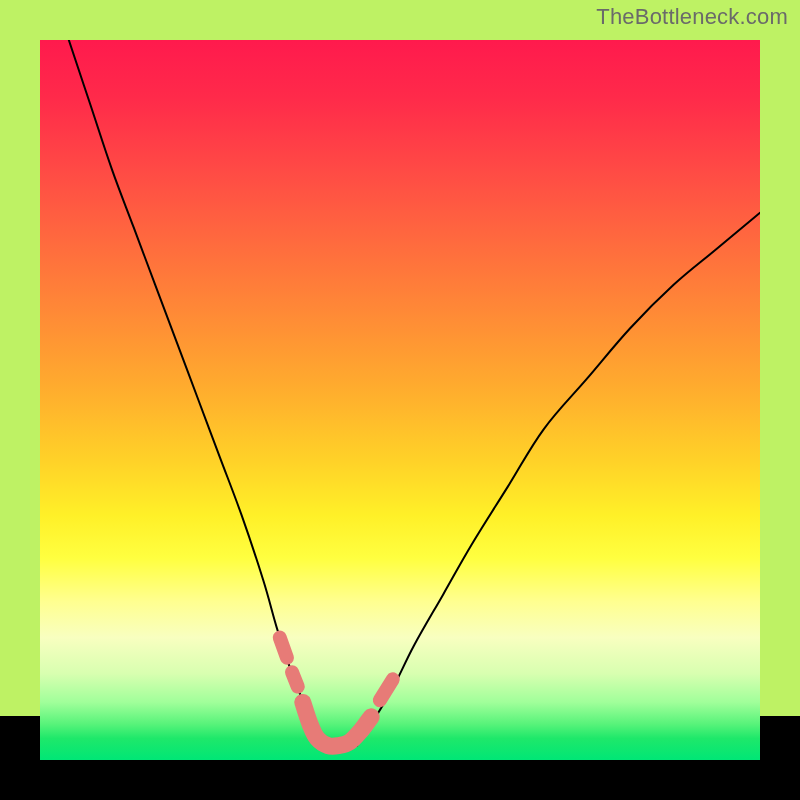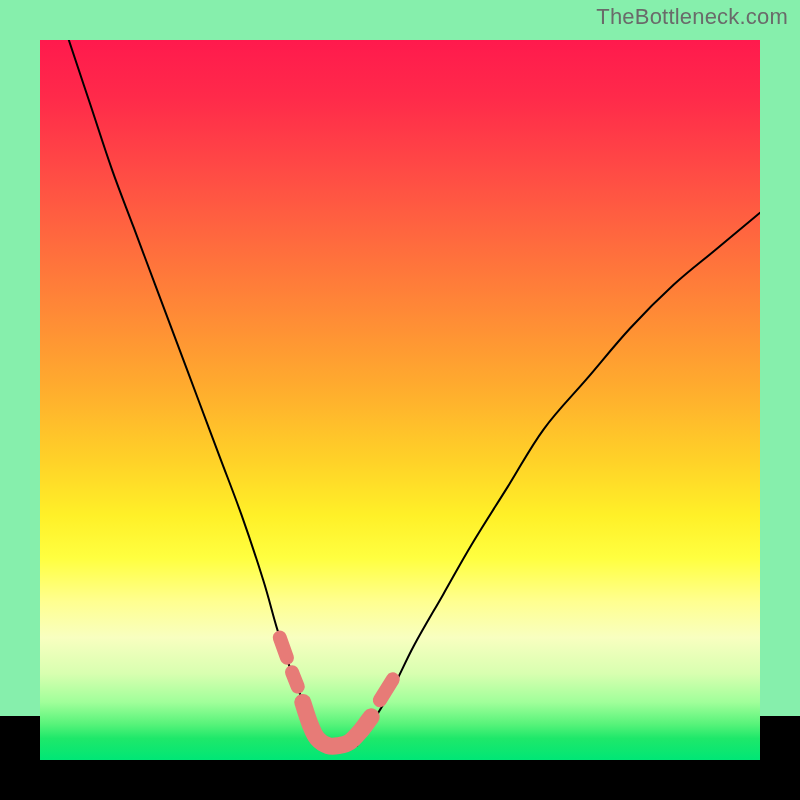--- a/index.html
+++ b/index.html
@@ -10,21 +10,21 @@
     background: #000;
     overflow: hidden;
     font-family: Arial, Helvetica, sans-serif;
   }
   .frame {
     position: absolute;
     left: 0;
     top: 0;
     width: 800px;
     height: 716px;
-    background: #86efac;
+    background: #bef264;
     text-align: center;
   }
   .plot-area {
     position: absolute;
     left: 40px;
     top: 40px;
     width: 720px;
     height: 720px;
     
     background: linear-gradient(to bottom,

